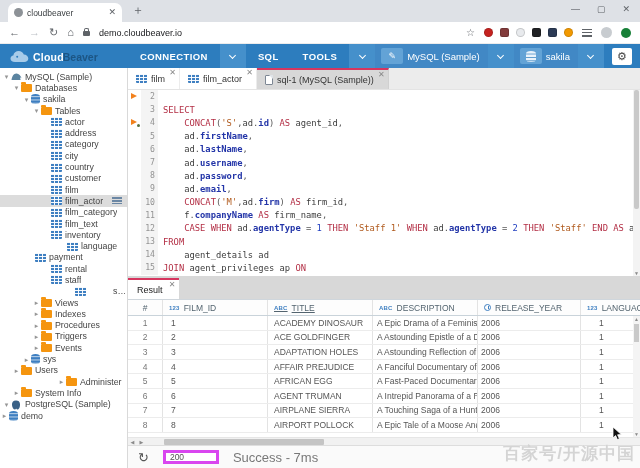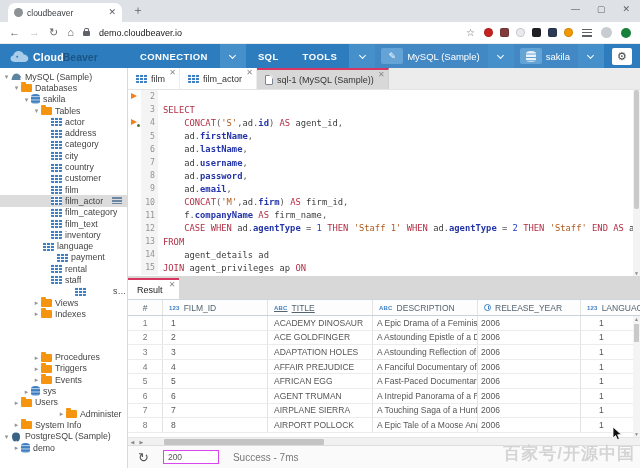--- a/index.html
+++ b/index.html
@@ -108,22 +108,22 @@
   .grid-vscroll{position:absolute;right:0;top:16px;bottom:0;width:7px;background:#f4f4f4}
   .grid-vscroll .thumb{position:absolute;top:8px;left:1px;width:5px;height:18px;background:#c9c9c9}
   .grid-vscroll .sbarrow{position:absolute;left:0;width:7px;font-size:5px;color:#8a8a8a;text-align:center}
 
   
   .hscroll{height:8px;flex:none;background:#f1f1f1;display:flex;align-items:center;border-top:1px solid #e6e6e6}
   .hs-arrow{width:9px;font-size:5px;color:#8a8a8a;text-align:center}
   .hs-thumb{height:6px;width:160px;background:#c4c4c4;margin-left:18px;border-radius:1px}
   .statusbar{height:23px;flex:none;background:#fafafa;border-top:1px solid #ddd;display:flex;align-items:center;gap:14px;padding-left:10px}
   .refresh-ico{font-size:13px;color:#555;line-height:13px}
-  .code-input{width:56px;height:14px;border:1px solid #d946ef;background:#fff;font-size:8.5px;color:#555;padding-left:4px;font-family:"Liberation Sans",sans-serif}
-  .status-msg{font-size:10px;color:#787878}
+  .code-input{width:56px;height:14px;border:3px solid #d946ef;background:#fff;font-size:8.5px;color:#555;padding-left:4px;font-family:"Liberation Sans",sans-serif}
+  .status-msg{font-size:13px;color:#787878}
 
   .watermark{position:absolute;right:5px;bottom:3px;font-size:17px;font-weight:bold;color:rgba(205,205,205,.85);letter-spacing:1px;pointer-events:none;text-shadow:0 0 1px rgba(255,255,255,.9)}
   .cursor{position:absolute;left:612px;top:427px;pointer-events:none}
 </style>
 </head>
 <body>
 
 <div class="app">
 
   <div class="browser-tabs">
@@ -284,26 +284,26 @@
           <div class="tree-row" style="padding-left: 42px;">
             <span class="tree-arrow"></span>
             <span class="icon icon-table"></span>
             <span class="tree-label">film_text</span>
           </div>
           <div class="tree-row" style="padding-left: 42px;">
             <span class="tree-arrow"></span>
             <span class="icon icon-table"></span>
             <span class="tree-label">inventory</span>
           </div>
-          <div class="tree-row" style="padding-left: 34px;">
+          <div class="tree-row" style="padding-left: 58px;">
             <span class="tree-arrow"></span>
             <span class="icon icon-table"></span>
             <span class="tree-label">language</span>
           </div>
-          <div class="tree-row" style="padding-left: 48px;">
+          <div class="tree-row" style="padding-left: 26px;">
             <span class="tree-arrow"></span>
             <span class="icon icon-table"></span>
             <span class="tree-label">payment</span>
           </div>
           <div class="tree-row" style="padding-left: 42px;">
             <span class="tree-arrow"></span>
             <span class="icon icon-table"></span>
             <span class="tree-label">rental</span>
           </div>
           <div class="tree-row" style="padding-left: 42px;">
@@ -319,21 +319,21 @@
           <div class="tree-row" style="padding-left: 32px;">
             <span class="tree-arrow">▸</span>
             <span class="icon icon-folder"></span>
             <span class="tree-label">Views</span>
           </div>
           <div class="tree-row" style="padding-left: 32px;">
             <span class="tree-arrow">▸</span>
             <span class="icon icon-folder"></span>
             <span class="tree-label">Indexes</span>
           </div>
-          <div class="tree-row" style="padding-left: 32px; margin-top: 32px;">
+          <div class="tree-row" style="padding-left: 32px;">
             <span class="tree-arrow">▸</span>
             <span class="icon icon-folder"></span>
             <span class="tree-label">Procedures</span>
           </div>
           <div class="tree-row" style="padding-left: 32px;">
             <span class="tree-arrow">▸</span>
             <span class="icon icon-folder"></span>
             <span class="tree-label">Triggers</span>
           </div>
           <div class="tree-row" style="padding-left: 32px;">
@@ -363,21 +363,21 @@
           </div>
           <div class="tree-row" style="padding-left: 2px;">
             <span class="tree-arrow">▾</span>
             <span class="icon icon-postgres">
               <svg width="10" height="10" viewBox="0 0 10 10">
                 <path d="M5,0.5 C2,0.5 0.8,2.5 1,5 C1.2,7.5 2.5,9.5 4,9.5 C5,9.5 5,8.5 5,8 C5,8.5 5.5,9.5 6.5,9.5 C8,9.5 9.2,7 9,4 C8.8,1.5 7.5,0.5 5,0.5 Z" fill="#3a6186"></path>
               </svg>
             </span>
             <span class="tree-label">PostgreSQL (Sample)</span>
           </div>
-          <div class="tree-row" style="padding-left: 12px;">
+          <div class="tree-row" style="">
             <span class="tree-arrow">▸</span>
             <span class="icon icon-database"></span>
             <span class="tree-label">demo</span>
           </div>
         </div>
     </div>
 
     <div class="main">
       <div class="editor-tabs" id="etabs">
           <div class="etab">

